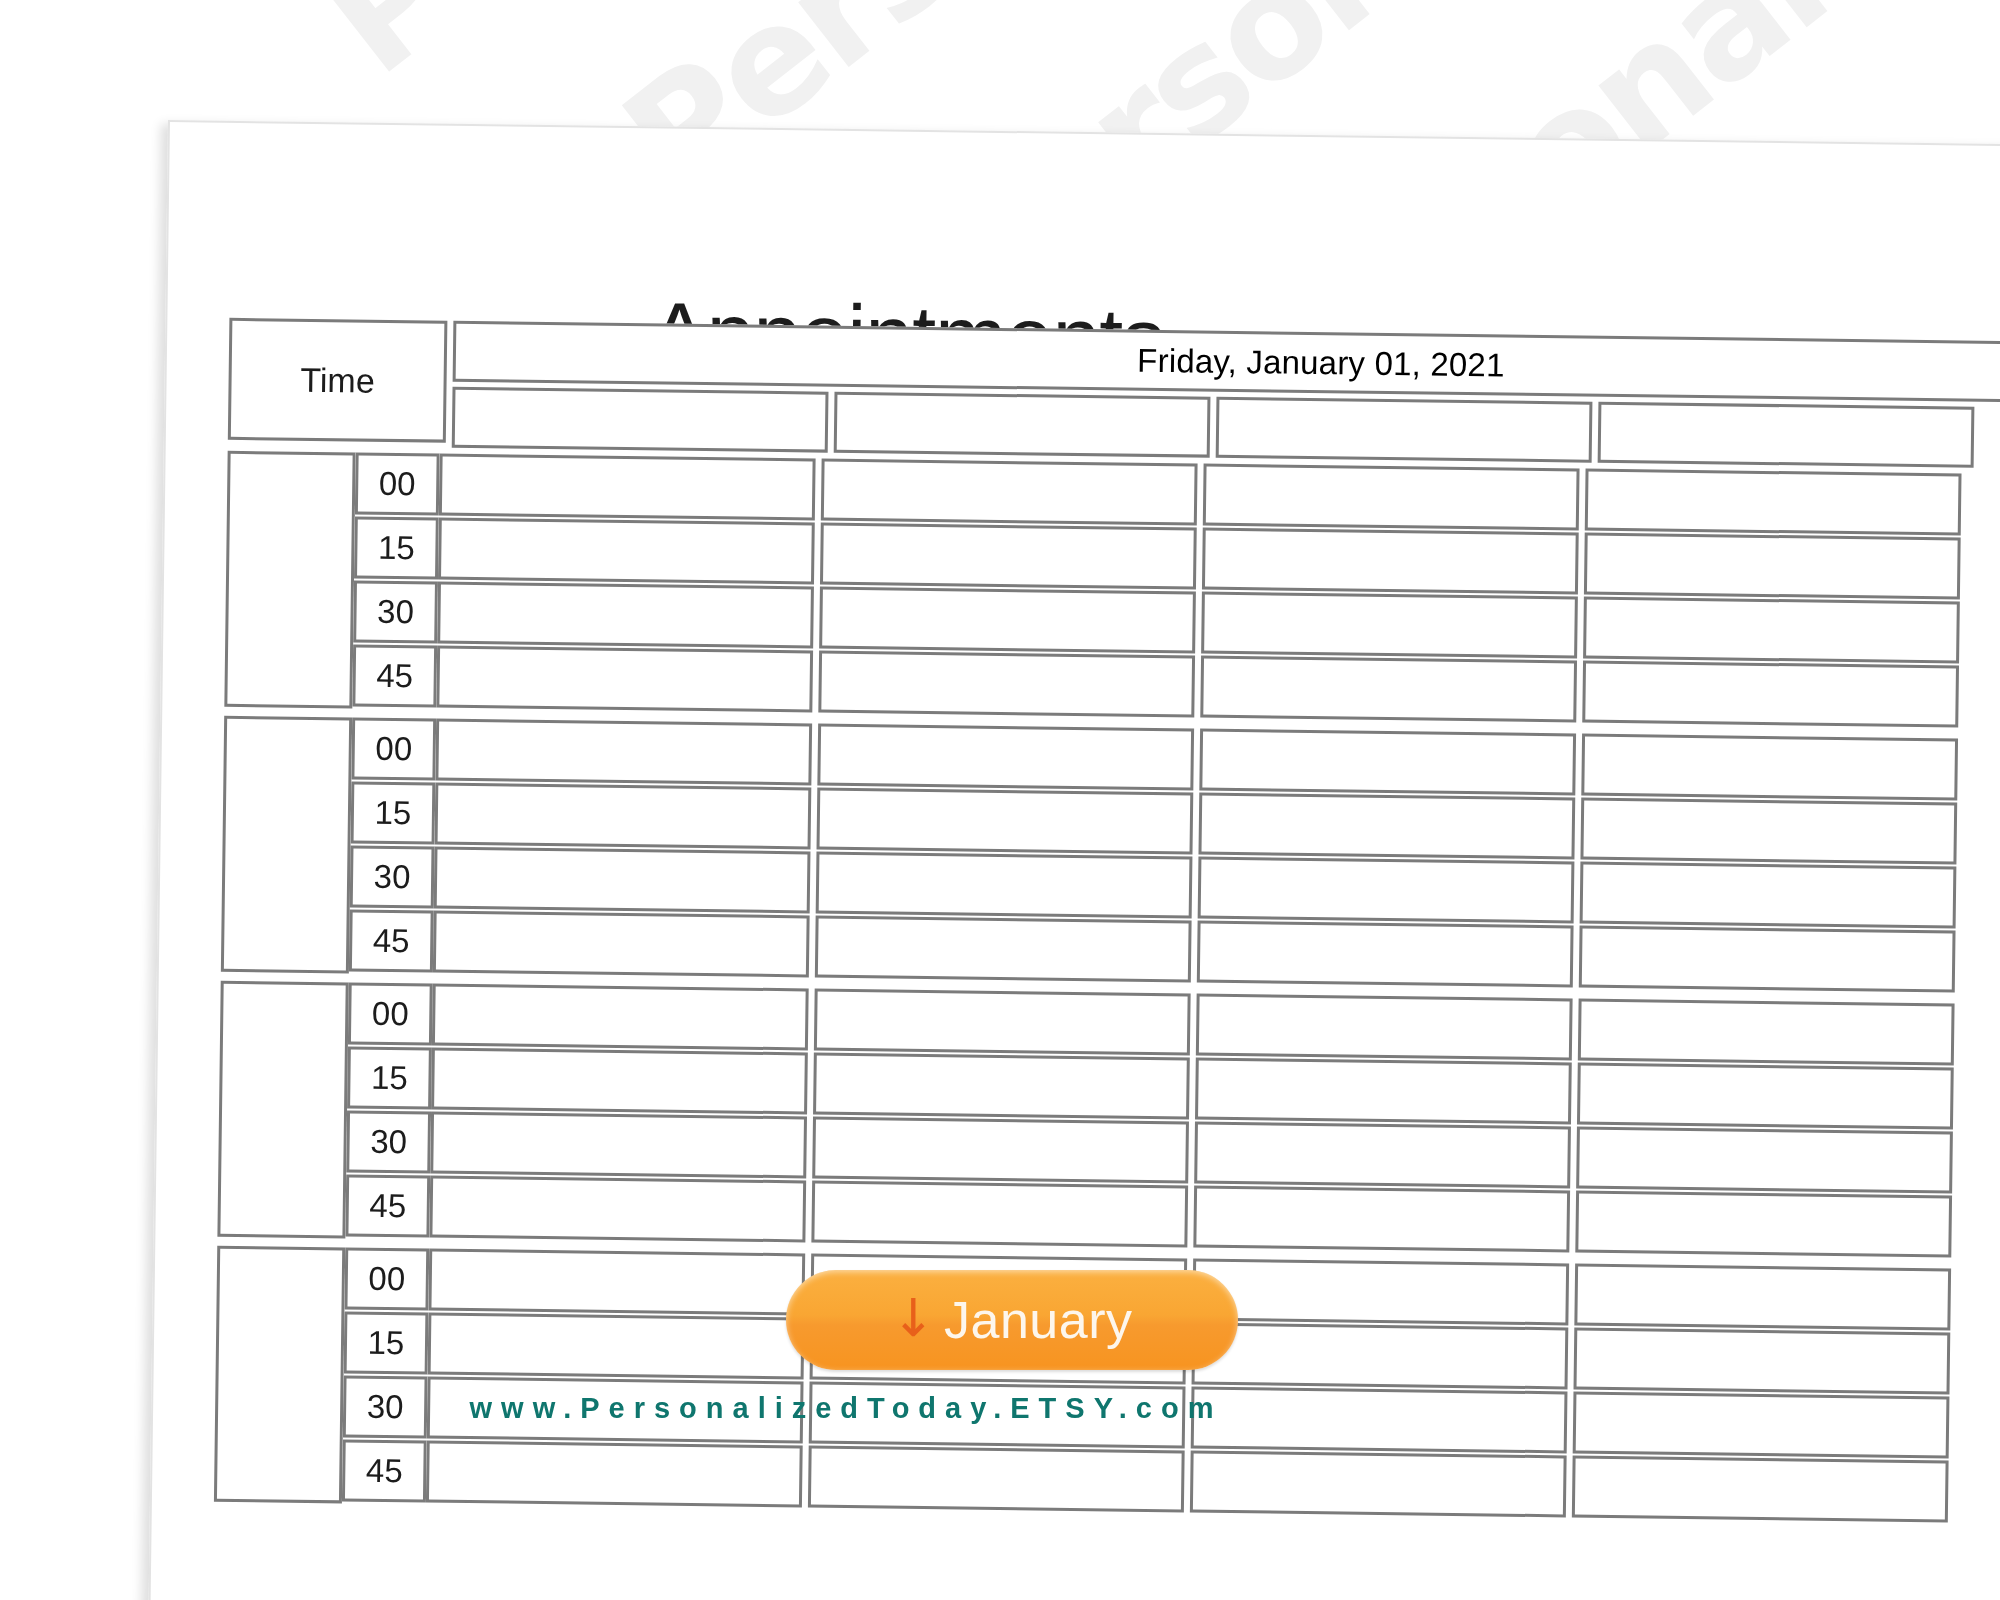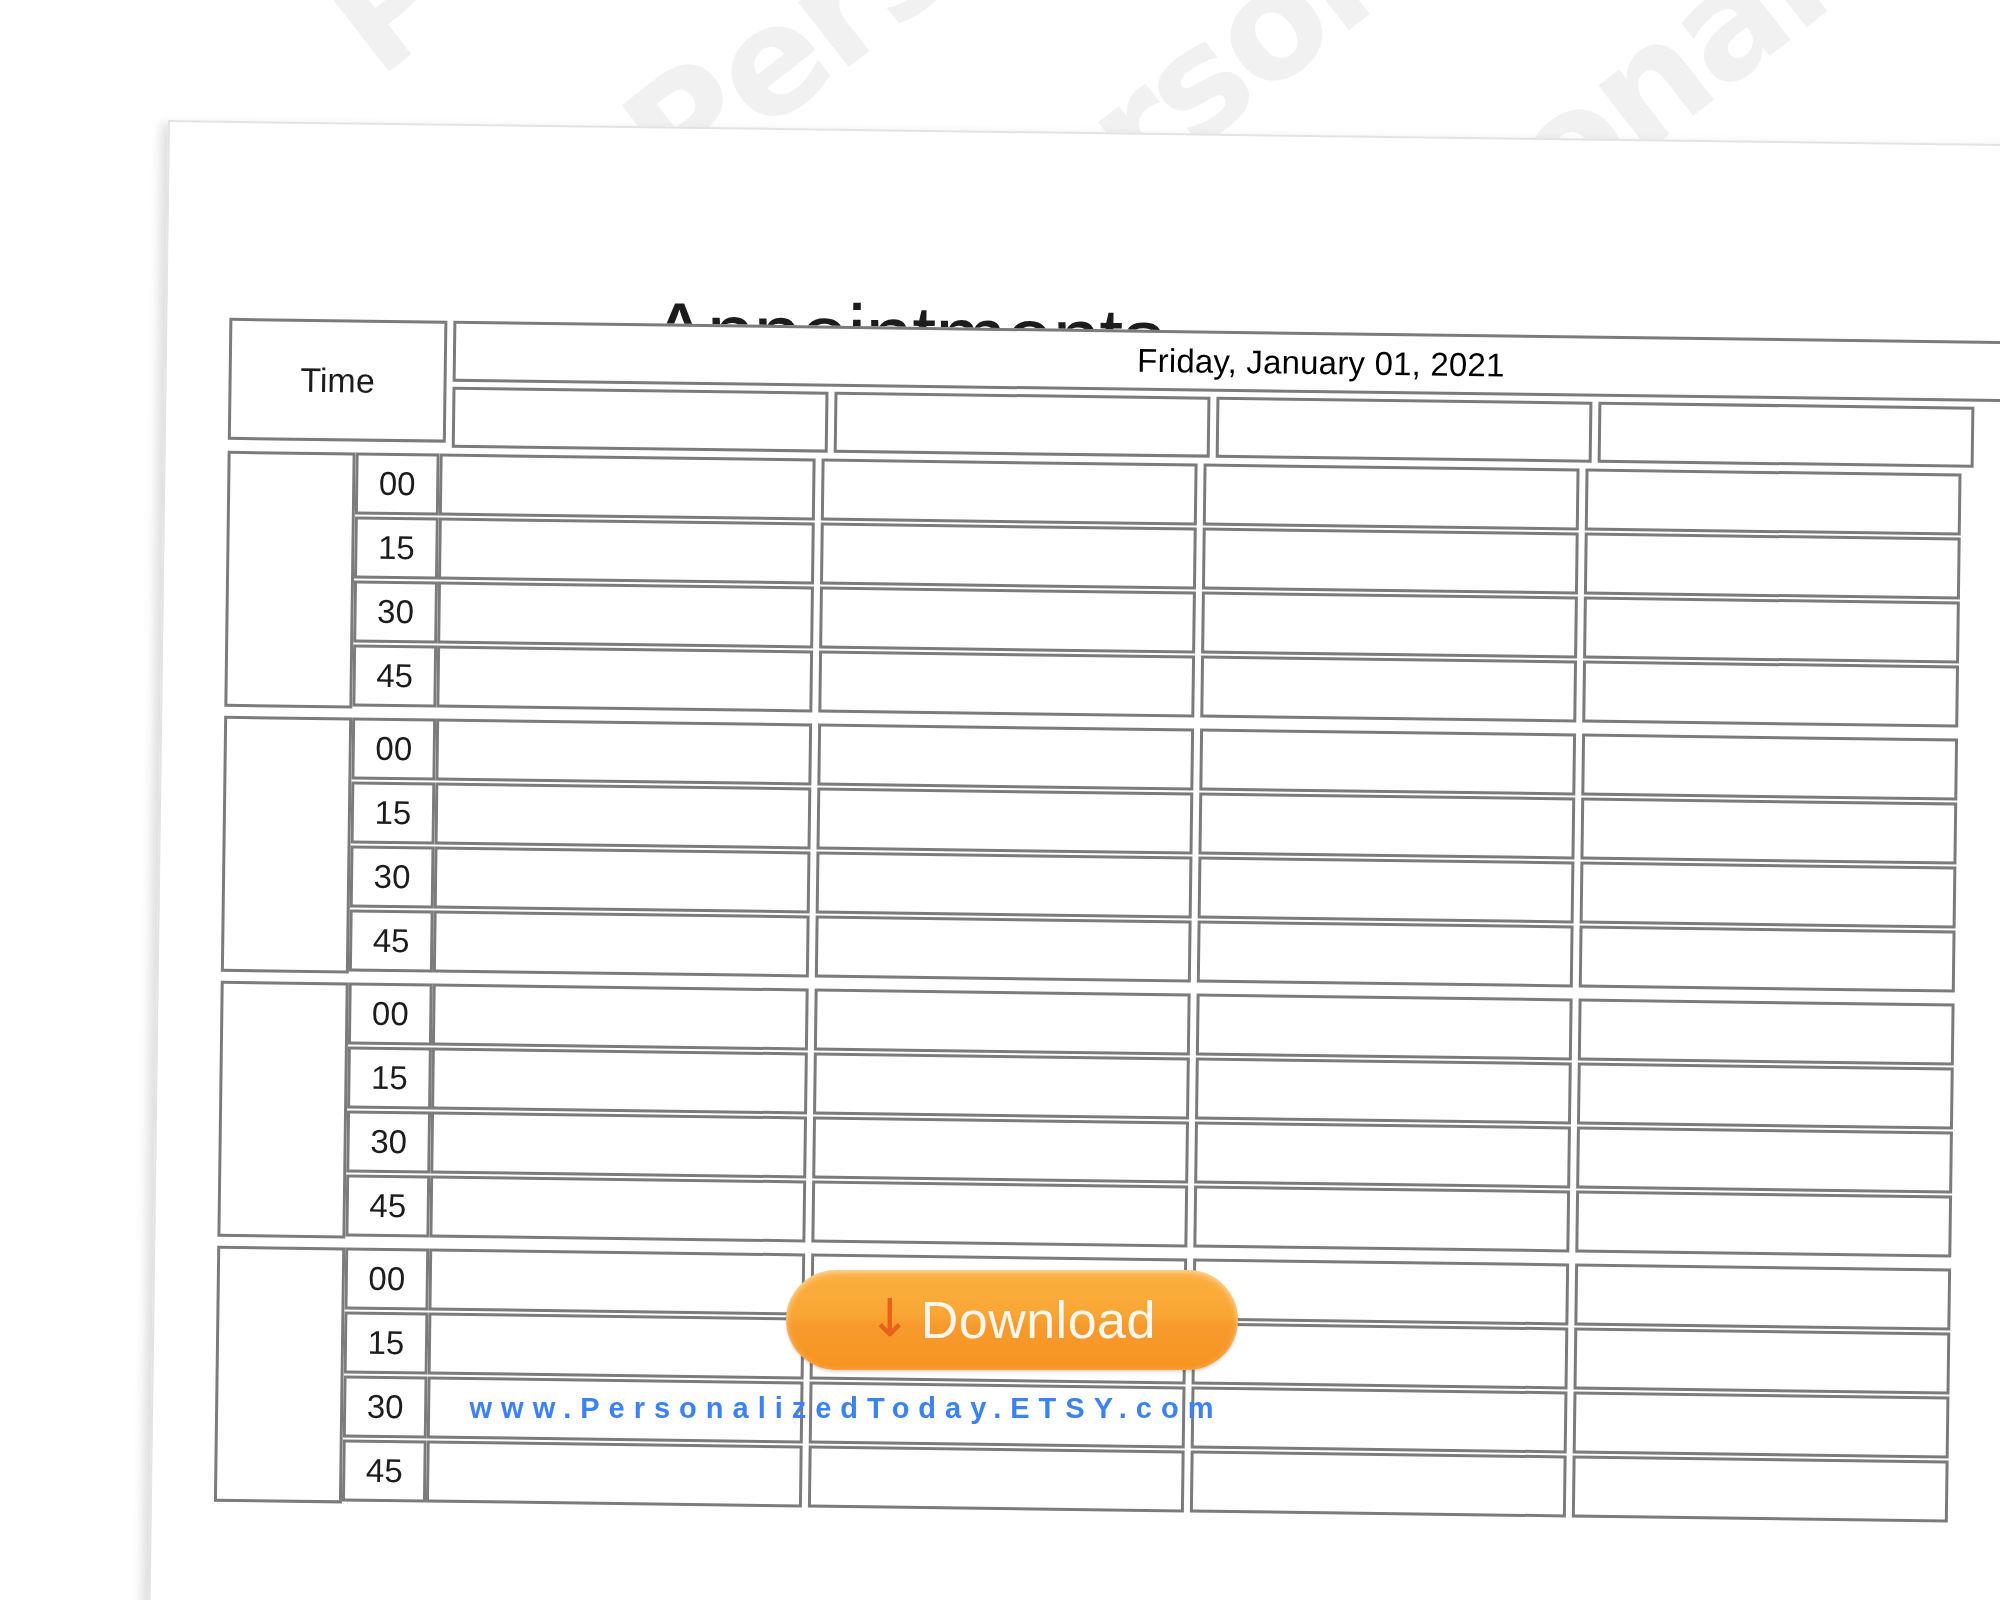--- a/index.html
+++ b/index.html
@@ -243,21 +243,21 @@
   #site-url {
     position: absolute;
     left: 0;
     top: 1392px;
     width: 1692px;
     text-align: center;
     font-family: "Liberation Sans", sans-serif;
     font-weight: 700;
     font-size: 29px;
     letter-spacing: 9px;
-    color: #3b82f6;
+    color: #0f766e;
     white-space: nowrap;
   }
 </style>
 </head>
 <body>
 
 <div id="stage">
 
   <div id="watermark-layer">
       <div class="wm-row" style="left: 700px; top: 380px;">PersonalizedToday PersonalizedToday PersonalizedToday PersonalizedToday PersonalizedToday PersonalizedToday </div>
@@ -431,20 +431,20 @@
 
       </div>
     </div>
   </div>
 
   <div id="overlay-layer">
 
 
     <div id="download-button">
       <span class="dl-arrow">↓</span>
-      <span class="dl-label">Download</span>
+      <span class="dl-label">January</span>
     </div>
 
     <div id="site-url">www.PersonalizedToday.ETSY.com</div>
 
   </div>
 
 </div>
 
 </body></html>

